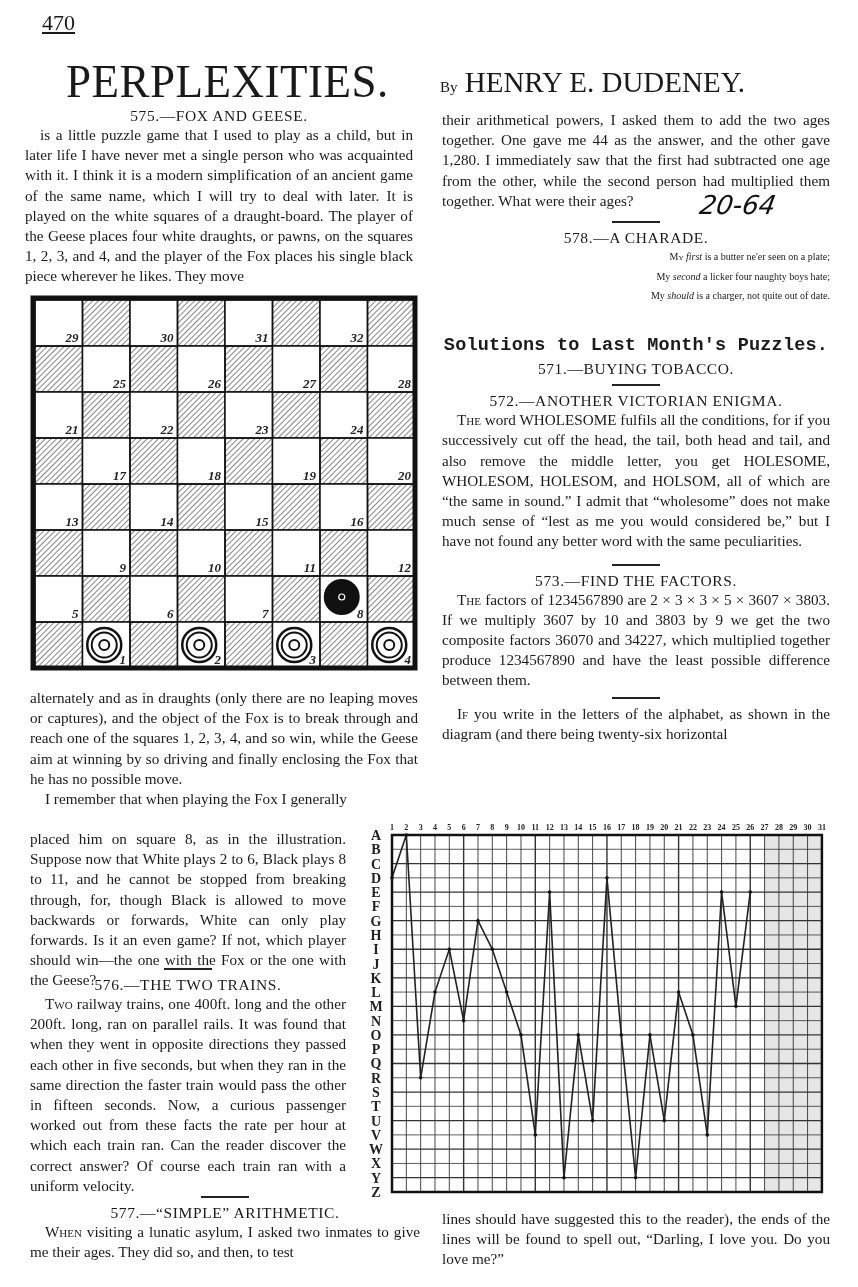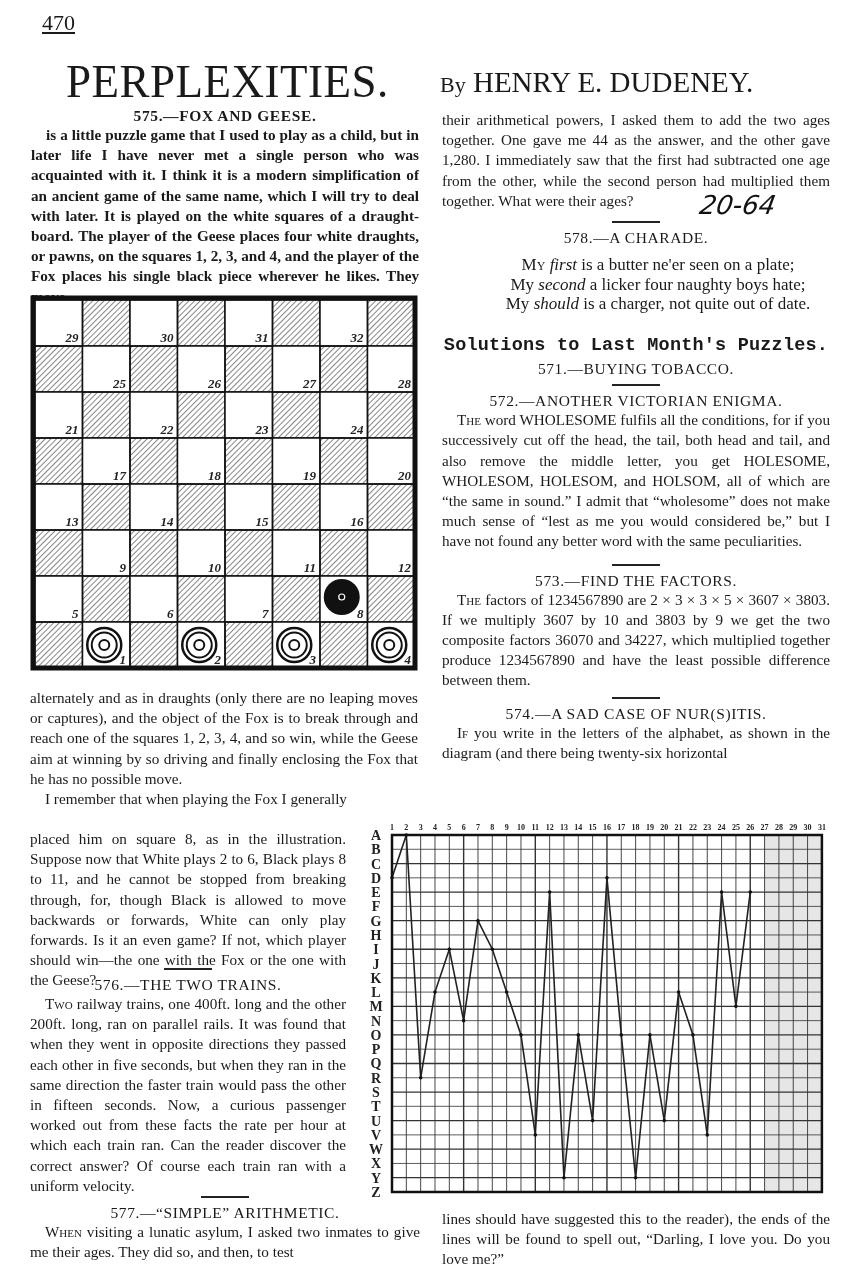--- a/index.html
+++ b/index.html
@@ -2,40 +2,40 @@
 <html><head>
 <meta charset="utf-8">
 <style>
   html, body { margin:0; padding:0; background:#ffffff; }
   body { width:858px; height:1287px; position:relative; overflow:hidden;
          font-family:"Liberation Serif","DejaVu Serif",serif; color:#1a1a1a; }
   .abs { position:absolute; }
   .pageno { left:42px; top:10px; font-size:22px;text-decoration:underline; }
   .title { left:66px; top:55px; font-size:45px; letter-spacing:0.5px; transform:scaleY(1.05); }
   .byline { left:440px; top:66px; font-size:29px; }
-  .byline .by { font-size:22px;text-align:right; }
+  .byline .by { font-size:15px;text-align:right; }
   .col { font-size:15.2px; line-height:20.2px; text-align:justify; }
   .col p { margin:0; text-indent:15px; }
   .col p.noind { text-indent:0; }
   .head { text-align:center; font-size:15.5px; letter-spacing:0.6px; line-height:19px; margin:0; }
   .sc { font-variant:small-caps; }
   .rule { width:48px; height:2px; background:#222; margin:6px auto 5px auto; }
   .handwrite { left:700px; top:190px; font-family:"DejaVu Sans",sans-serif; font-style:italic; font-size:26px; color:#111; transform:skewX(-10deg); }
-  .verse { font-size:17px; line-height:19.5px; text-align:center; padding-left:44px;margin-top:8px; }
+  .verse { font-size:10px; line-height:19.5px; text-align:right; padding-left:44px; }
   .sol-title { font-family:Liberation Mono, monospace; font-weight:bold; font-size:18.5px; text-align:center; margin:0; letter-spacing:0.2px; }
   svg text { font-family:"Liberation Serif",serif; }
 </style>
 </head>
 <body>
 
 <div class="abs pageno">470</div>
 <div class="abs title">PERPLEXITIES.</div>
 <div class="abs byline"><span class="by">By</span> <span>HENRY E. DUDENEY.</span></div>
 
-<div class="abs col" style="left:31px; top:106px; width:388px;font-weight:bold;">
+<div class="abs col" style="left:25px; top:106px; width:388px;">
   <div class="head">575.—FOX AND GEESE.</div>
   <p><span class="sc"></span><span> is a little puzzle game that I used to play as a child, but in later life I have never met a single person who was acquainted with it. I think it is a modern simplification of an ancient game of the same name, which I will try to deal with later. It is played on the white squares of a draught-board. The player of the Geese places four white draughts, or pawns, on the squares 1, 2, 3, and 4, and the player of the Fox places his single black piece wherever he likes. They move</span></p>
 </div>
 
 <svg class="abs" id="board" style="left:30px; top:295px;" width="390" height="380">
   <defs>
     <pattern id="hatch" width="4" height="4" patternUnits="userSpaceOnUse" patternTransform="rotate(45)">
       <line x1="0" y1="0" x2="0" y2="4" stroke="#333" stroke-width="1.2"></line>
     </pattern>
   </defs>
@@ -200,21 +200,20 @@
 <div class="abs col" style="left:442px; top:336px; width:388px;">
   <div class="sol-title">Solutions to Last Month's Puzzles.</div>
   <div class="head" style="margin-top:3px;">571.—BUYING TOBACCO.</div>
   <div class="rule"></div>
   <div class="head">572.—ANOTHER VICTORIAN ENIGMA.</div>
   <p><span class="sc">The</span><span> word WHOLESOME fulfils all the conditions, for if you successively cut off the head, the tail, both head and tail, and also remove the middle letter, you get HOLESOME, WHOLESOM, HOLESOM, and HOLSOM, all of which are “the same in sound.” I admit that “wholesome” does not make much sense of “lest as me you would considered be,” but I have not found any better word with the same peculiarities.</span></p>
   <div class="rule" style="margin-top:12px;"></div>
   <div class="head">573.—FIND THE FACTORS.</div>
   <p><span class="sc">The</span><span> factors of 1234567890 are 2 × 3 × 3 × 5 × 3607 × 3803. If we multiply 3607 by 10 and 3803 by 9 we get the two composite factors 36070 and 34227, which multiplied together produce 1234567890 and have the least possible difference between them.</span></p>
   <div class="rule"></div>
-  <div class="head">574.—A SAD CASE OF NUR(S)ITIS.</div>
   <p><span class="sc">If</span><span> you write in the letters of the alphabet, as shown in the diagram (and there being twenty-six horizontal</span></p>
 </div>
 
 <svg class="abs" id="chart" style="left:360px; top:815px;" width="470" height="385">
   <rect id="chart-shade" fill="#e6e6e6" x="404.58" y="20" width="57.31999999999999" height="357"></rect>
   <g id="chart-grid">
       <line x1="32" y1="20" x2="32" y2="377" stroke="#333" stroke-width="1.4"></line>
       <line x1="46.33" y1="20" x2="46.33" y2="377" stroke="#333" stroke-width="0.9"></line>
       <line x1="60.66" y1="20" x2="60.66" y2="377" stroke="#333" stroke-width="0.9"></line>
       <line x1="74.99000000000001" y1="20" x2="74.99000000000001" y2="377" stroke="#333" stroke-width="0.9"></line>

